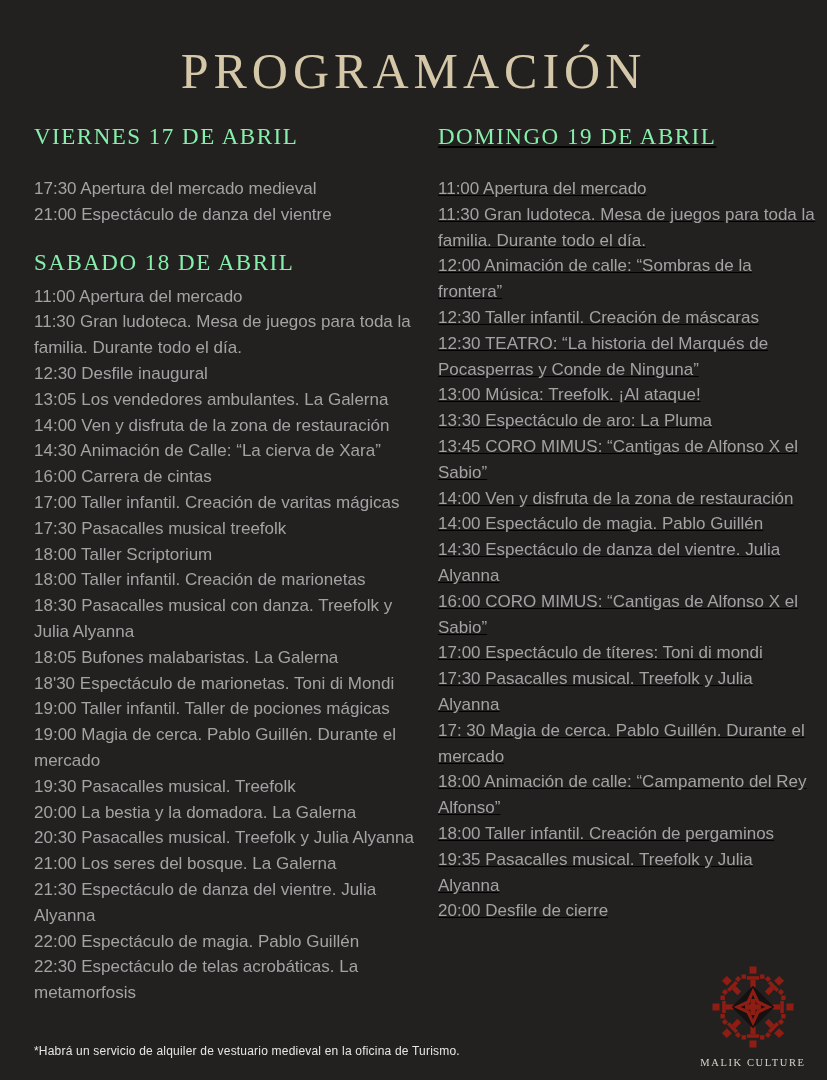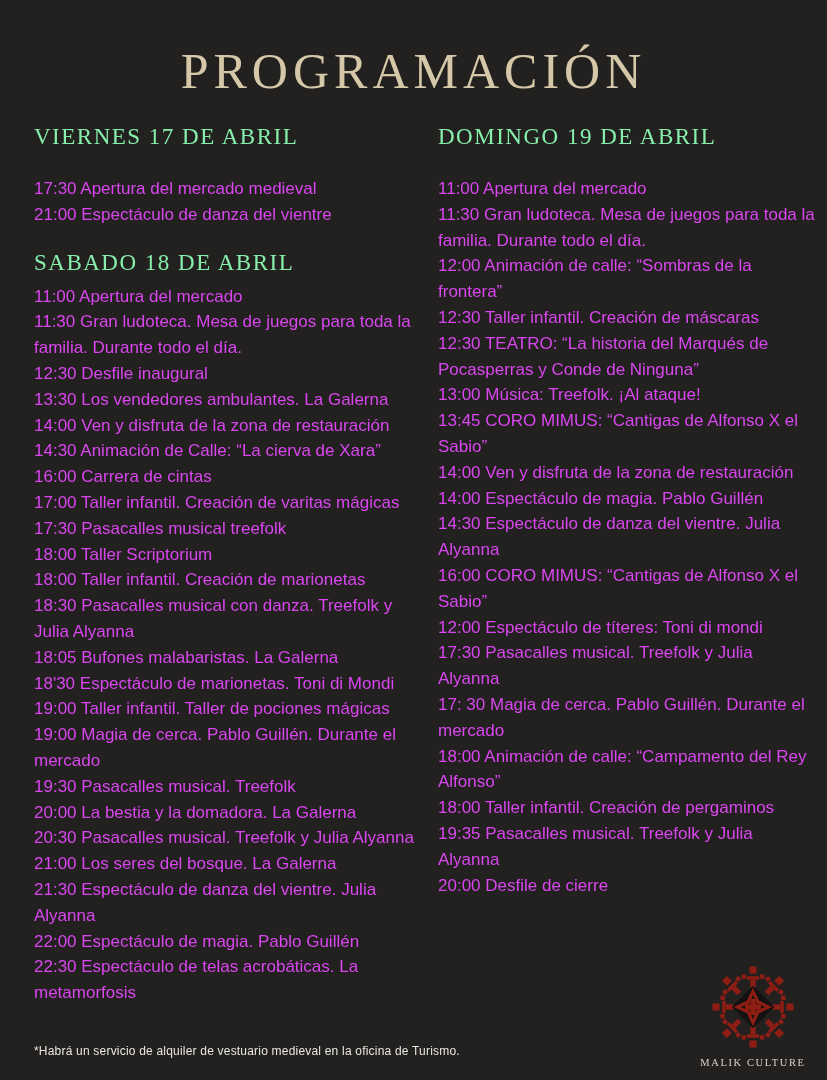--- a/index.html
+++ b/index.html
@@ -22,35 +22,35 @@
     letter-spacing: 5px;
     color: #d5c8a9;
   }
   .cols {
     display: flex;
     gap: 12px;
     padding: 0 0 0 34px;
     margin-top: 24px;
   }
   .col-left  { width: 392px; flex: none; }
-  .col-right { width: 378px; flex: none; }
+  .col-right { width: 378px; flex: none; text-decoration: underline; }
   .day-section { margin-bottom: 22px; }
   .day-header {
     font-family: "Liberation Serif", "DejaVu Serif", serif;
     font-weight: normal;
     font-size: 23px;
     letter-spacing: 1.5px;
     color: #86efac;
     margin-bottom: 26px;
   }
   .day-section.tight .day-header { margin-bottom: 8px; }
   .events {
     font-size: 17px;
     line-height: 25.8px;
-    color: #d946ef;
+    color: #a3a3a3;
   }
   .footnote {
     position: absolute;
     left: 34px;
     bottom: 22px;
     font-size: 12px;
     color: #e8e6e3;
     letter-spacing: 0.2px;
   }
   .logo {
@@ -85,21 +85,21 @@
             <div class="event">17:30 Apertura del mercado medieval</div>
             <div class="event">21:00 Espectáculo de danza del vientre</div>
           </div>
       </div>
       <div class="day-section tight">
         <h2 class="day-header">SABADO 18 DE ABRIL</h2>
         <div class="events">
             <div class="event">11:00 Apertura del mercado</div>
             <div class="event">11:30 Gran ludoteca. Mesa de juegos para toda la familia. Durante todo el día.</div>
             <div class="event">12:30 Desfile inaugural</div>
-            <div class="event">13:30 Los vendedores ambulantes. La Galerna</div>
+            <div class="event">13:05 Los vendedores ambulantes. La Galerna</div>
             <div class="event">14:00 Ven y disfruta de la zona de restauración</div>
             <div class="event">14:30 Animación de Calle: “La cierva de Xara”</div>
             <div class="event">16:00 Carrera de cintas</div>
             <div class="event">17:00 Taller infantil. Creación de varitas mágicas</div>
             <div class="event">17:30 Pasacalles musical treefolk</div>
             <div class="event">18:00 Taller Scriptorium</div>
             <div class="event">18:00 Taller infantil. Creación de marionetas</div>
             <div class="event">18:30 Pasacalles musical con danza. Treefolk y Julia Alyanna</div>
             <div class="event">18:05 Bufones malabaristas. La Galerna</div>
             <div class="event">18'30 Espectáculo de marionetas. Toni di Mondi</div>
@@ -119,26 +119,27 @@
     <div class="col-right">
       <div class="day-section">
         <h2 class="day-header">DOMINGO 19 DE ABRIL</h2>
         <div class="events">
             <div class="event">11:00 Apertura del mercado</div>
             <div class="event">11:30 Gran ludoteca. Mesa de juegos para toda la familia. Durante todo el día.</div>
             <div class="event">12:00 Animación de calle: “Sombras de la frontera”</div>
             <div class="event">12:30 Taller infantil. Creación de máscaras</div>
             <div class="event">12:30 TEATRO: “La historia del Marqués de Pocasperras y Conde de Ninguna”</div>
             <div class="event">13:00 Música: Treefolk. ¡Al ataque!</div>
+            <div class="event">13:30 Espectáculo de aro: La Pluma</div>
             <div class="event">13:45 CORO MIMUS: “Cantigas de Alfonso X el Sabio”</div>
             <div class="event">14:00 Ven y disfruta de la zona de restauración</div>
             <div class="event">14:00 Espectáculo de magia. Pablo Guillén</div>
             <div class="event">14:30 Espectáculo de danza del vientre. Julia Alyanna</div>
             <div class="event">16:00 CORO MIMUS: “Cantigas de Alfonso X el Sabio”</div>
-            <div class="event">12:00 Espectáculo de títeres: Toni di mondi</div>
+            <div class="event">17:00 Espectáculo de títeres: Toni di mondi</div>
             <div class="event">17:30 Pasacalles musical. Treefolk y Julia Alyanna</div>
             <div class="event">17: 30 Magia de cerca. Pablo Guillén. Durante el mercado</div>
             <div class="event">18:00 Animación de calle: “Campamento del Rey Alfonso”</div>
             <div class="event">18:00 Taller infantil. Creación de pergaminos</div>
             <div class="event">19:35 Pasacalles musical. Treefolk y Julia Alyanna</div>
             <div class="event">20:00 Desfile de cierre</div>
           </div>
       </div>
     </div>
 

